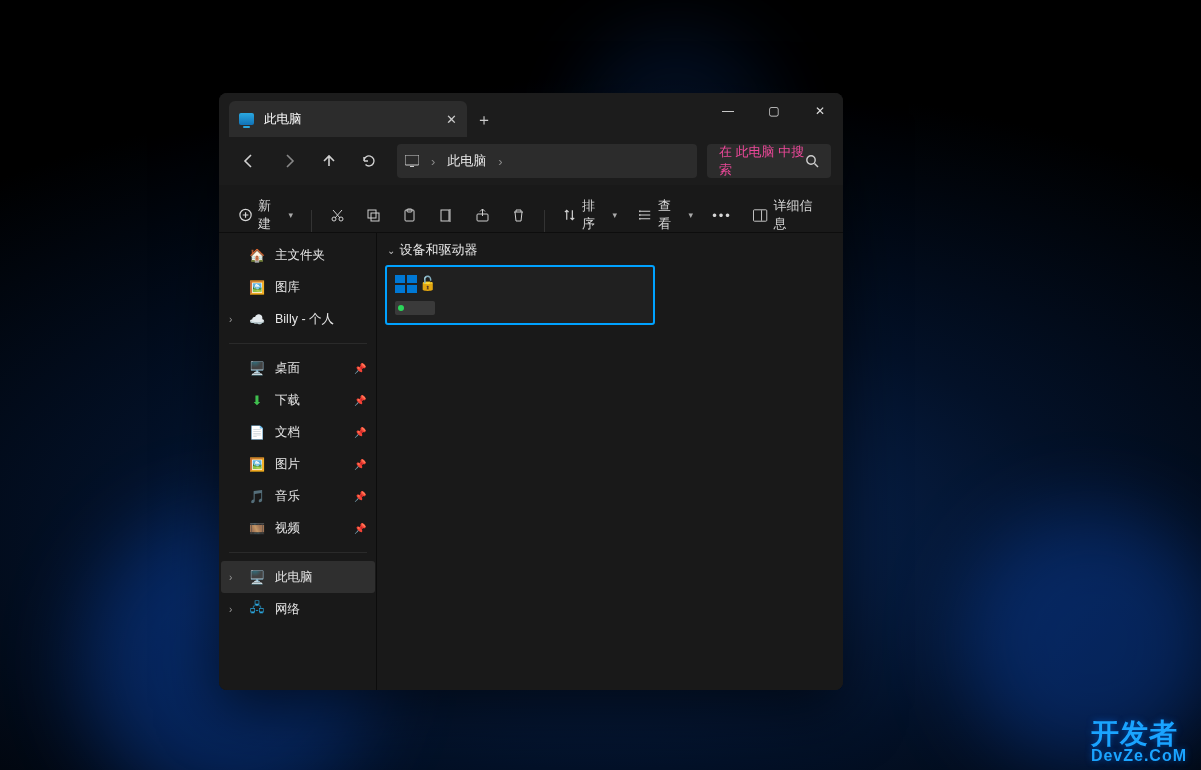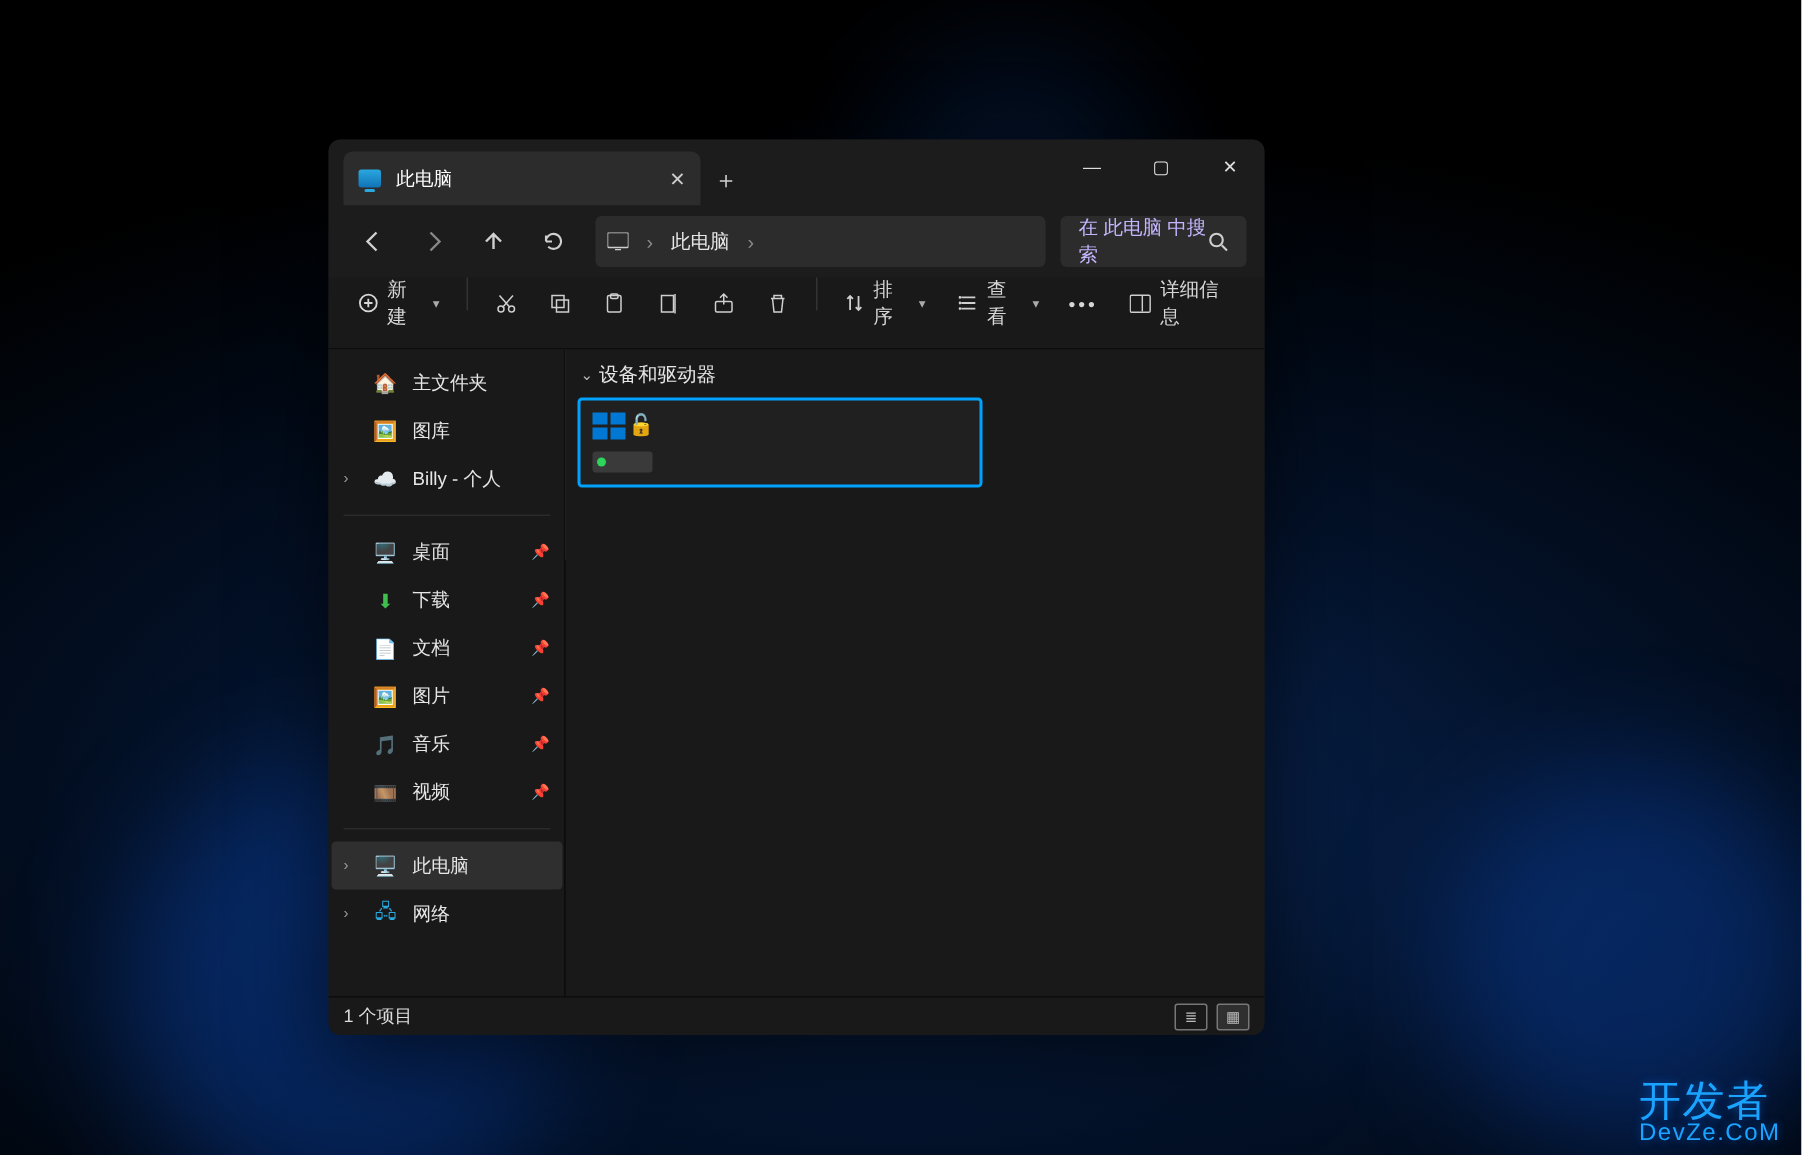--- a/index.html
+++ b/index.html
@@ -44,27 +44,27 @@
 .navbtn{ width:36px;height:34px;border-radius:4px;display:flex;align-items:center;justify-content:center;color:#d0d0d0;cursor:pointer;}
 .addr{
   flex:0 0 300px; height:34px; margin-left:6px;
   background:#2c2c2c; border-radius:4px; display:flex; align-items:center; padding:0 8px; gap:12px;
   color:#e6e6e6; font-size:13px;
 }
 .addr .sep{color:#8a8a8a;}
 .search{
   flex:1; height:34px; margin-left:6px;
   background:#2c2c2c; border-radius:4px; display:flex; align-items:center; padding:0 12px;
-  color:#c4b5fd; font-size:13px;
+  color:#ec4899; font-size:13px;
 }
 .search .mag{margin-left:auto;color:#cfcfcf;}
 
 
 .toolbar{ height:48px; background:#191919; border-bottom:1px solid #0d0d0d;
-  display:flex; align-items:flex-start; padding:0 10px; gap:2px; color:#d6d6d6;}
+  display:flex; align-items:flex-end; padding:0 10px; gap:2px; color:#d6d6d6;}
 .tbtn{ height:34px; padding:0 10px; border-radius:4px; display:flex; align-items:center; gap:6px; font-size:13px; cursor:pointer;}
 .ticon{ width:36px; justify-content:center; padding:0;}
 .tsep{ width:1px;height:22px;background:#333;margin:0 6px;}
 .spacer{flex:1;}
 
 
 .body{ flex:1; display:flex; background:#191919; min-height:0;}
 .sidebar{ width:158px; background:#191919; padding:6px 0; overflow:hidden; position:relative;}
 .sidebar:after{content:"";position:absolute;right:0;top:0;bottom:0;width:1px;background:#0c0c0c;}
 .sbitem{ height:32px; display:flex; align-items:center; padding:0 8px 0 28px; gap:10px;
@@ -112,21 +112,21 @@
 
 
 .status{ height:26px; background:#191919; border-top:1px solid #0c0c0c;
   display:flex; align-items:center; padding:0 10px; color:#ddd; font-size:12px;}
 .status .viewbtn{width:22px;height:18px;border:1px solid #777;border-radius:2px;margin-left:6px;display:flex;align-items:center;justify-content:center;color:#bbb;font-size:10px;cursor:pointer;}
 .status .viewbtn.active{background:#2f2f2f;}
 .status .right{margin-left:auto;display:flex;}
 
 .watermark{
   position:absolute; right:14px; bottom:6px; text-align:left;
-  font-weight:400; line-height:1; pointer-events:none;
+  font-weight:700; line-height:1; pointer-events:none;
   color:#1aa4ff; letter-spacing:1px;
   text-shadow:0 0 6px rgba(0,120,255,.5);
 }
 .watermark .l1{font-size:28px;}
 .watermark .l2{font-size:16px;}
 svg{display:block;}
 </style>
 </head>
 <body>
 
@@ -342,27 +342,20 @@
         <div class="drive">
           <div class="drive-ico">
             <span class="winlogo"></span>
             <span class="lock">🔓</span>
             <span class="disk"></span>
           </div>
         </div>
       </div>
     </div>
 
-    <div class="status">
-      <span>1 个项目</span>
-      <div class="right">
-        <div class="viewbtn">≣</div>
-        <div class="viewbtn active">▦</div>
-      </div>
-    </div>
 
   </div>
 
   <div class="watermark">
     <div class="l1">开发者</div>
     <div class="l2">DevZe.CoM</div>
   </div>
 </div>
 
 </body></html>

